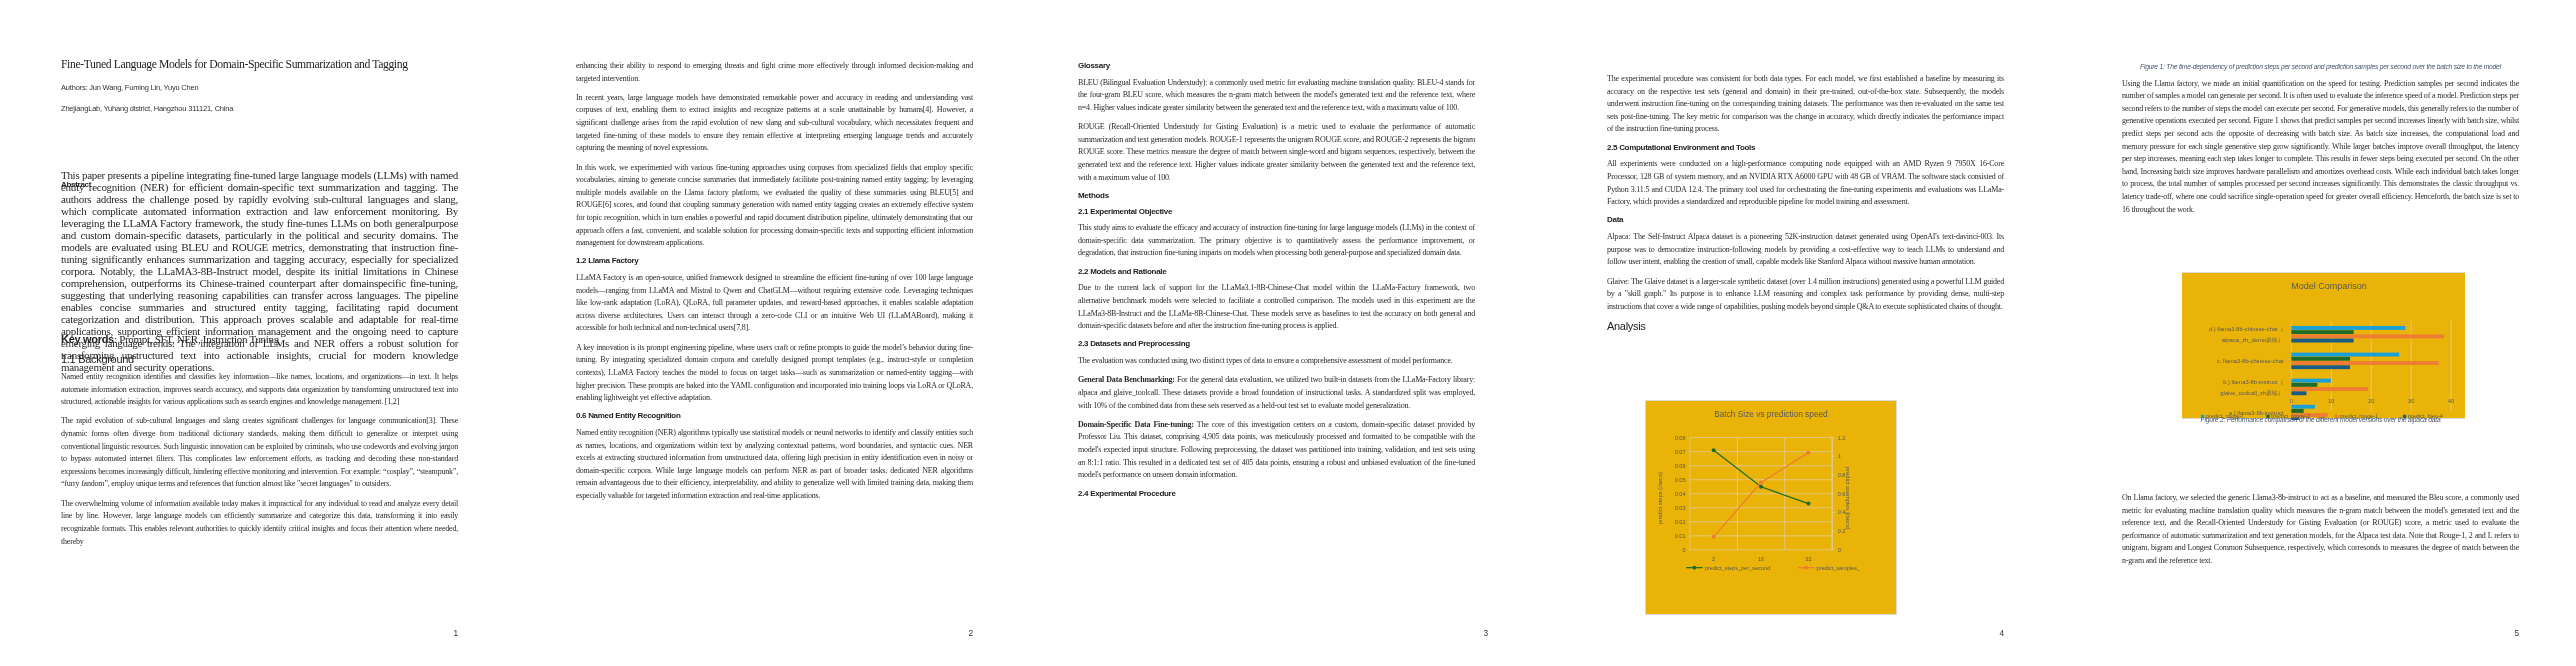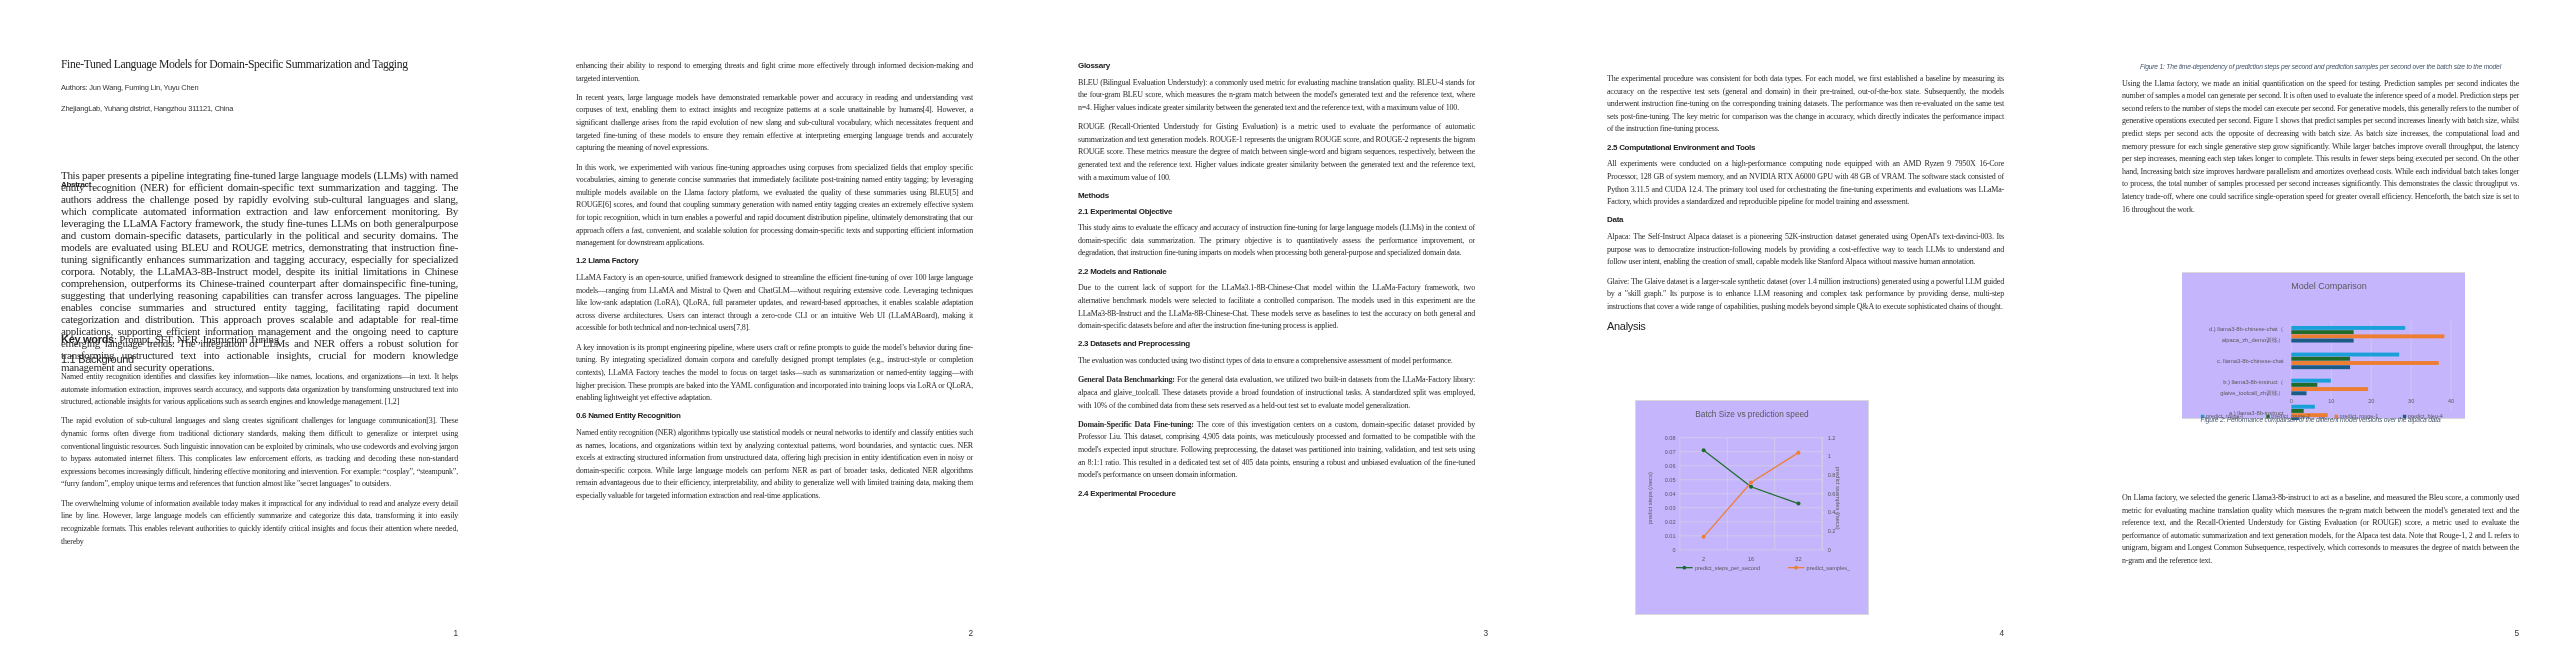--- a/index.html
+++ b/index.html
@@ -16,21 +16,21 @@
     text-align: justify; color: #2a2a2a; margin-bottom: 6.7px; letter-spacing: -0.2px;
   }
   p.abs { font-size: 11px; line-height: 12px; letter-spacing: -0.3px; margin-bottom: 4.4px; }
   h1.title { font-family: "Liberation Serif", serif; font-weight: normal; font-size: 11.7px; color: #1f1f1f; letter-spacing: -0.4px; text-align: right; }
   .meta { font-family: Liberation Sans, sans-serif; font-size: 7.5px; color: #333; letter-spacing: -0.2px; }
   h2 { font-family: "Liberation Sans", sans-serif; font-size: 8px; font-weight: bold; color: #222; letter-spacing: -0.3px; margin-bottom: 6.7px; }
   h2.light { font-weight: normal; font-size: 11px; }
   .kw-label { font-family: "Liberation Sans", sans-serif; font-weight: bold; font-size: 11px; letter-spacing: -0.3px; }
   .kw { font-size: 11px; letter-spacing: -0.3px; }
   .caption { font-family: "Liberation Sans", sans-serif; font-style: italic; font-size: 6.7px; color: #44546a; text-align: center; letter-spacing: -0.2px; line-height: 9px; }
-  .chart-box { position: absolute; border: 0.6px solid #d9d9d9; background: #c4b5fd; }
+  .chart-box { position: absolute; border: 0.6px solid #d9d9d9; background: #eab308; }
   .chart-title { font-family: "Liberation Sans", sans-serif; color: #595959; text-align: center; }
   .tick { font-family: "Liberation Sans", sans-serif; font-size: 10px; fill: #595959; }
   .legend-text { font-family: "Liberation Sans", sans-serif; font-size: 10px; fill: #595959; }
   b.inline { font-weight: bold; }
 </style>
 </head>
 <body>
 
 <div class="strip">
 
@@ -91,21 +91,21 @@
     <div class="page-inner" style="top:73px; left:61px;">
       <p class="body">The experimental procedure was consistent for both data types. For each model, we first established a baseline by measuring its accuracy on the respective test sets (general and domain) in their pre-trained, out-of-the-box state. Subsequently, the models underwent instruction fine-tuning on the corresponding training datasets. The performance was then re-evaluated on the same test sets post-fine-tuning. The key metric for comparison was the change in accuracy, which directly indicates the performance impact of the instruction fine-tuning process.</p>
       <h2>2.5 Computational Environment and Tools</h2>
       <p class="body">All experiments were conducted on a high-performance computing node equipped with an AMD Ryzen 9 7950X 16-Core Processor, 128 GB of system memory, and an NVIDIA RTX A6000 GPU with 48 GB of VRAM. The software stack consisted of Python 3.11.5 and CUDA 12.4. The primary tool used for orchestrating the fine-tuning experiments and evaluations was LLaMa-Factory, which provides a standardized and reproducible pipeline for model training and assessment.</p>
       <h2>Data</h2>
       <p class="body">Alpaca: The Self-Instruct Alpaca dataset is a pioneering 52K-instruction dataset generated using OpenAI's text-davinci-003. Its purpose was to democratize instruction-following models by providing a cost-effective way to teach LLMs to understand and follow user intent, enabling the creation of small, capable models like Stanford Alpaca without massive human annotation.</p>
       <p class="body">Glaive: The Glaive dataset is a larger-scale synthetic dataset (over 1.4 million instructions) generated using a powerful LLM guided by a "skill graph." Its purpose is to enhance LLM reasoning and complex task performance by providing dense, multi-step instructions that cover a wide range of capabilities, pushing models beyond simple Q&amp;A to execute sophisticated chains of thought.</p>
       <h2 class="light">Analysis</h2>
     </div>
 
-    <div class="chart-box" style="left:89px; top:400px; width:234px; height:215px;">
+    <div class="chart-box" style="left:99px; top:400px; width:252px; height:215px;">
       <div class="chart-title" style="position:absolute; top:8.3px; left:0; width:100%; font-size:8.3px;">Batch Size vs prediction speed</div>
       <svg width="214" height="215" style="position:absolute; left:0; top:0;" viewBox="0 0 385 387">
         <g id="c1-grid">
             <line x1="79" x2="335" y1="268" y2="268" stroke="#d9d9d9" stroke-width="1"></line>
             <line x1="79" x2="335" y1="242.75" y2="242.75" stroke="#d9d9d9" stroke-width="1"></line>
             <line x1="79" x2="335" y1="217.5" y2="217.5" stroke="#d9d9d9" stroke-width="1"></line>
             <line x1="79" x2="335" y1="192.25" y2="192.25" stroke="#d9d9d9" stroke-width="1"></line>
             <line x1="79" x2="335" y1="167" y2="167" stroke="#d9d9d9" stroke-width="1"></line>
             <line x1="79" x2="335" y1="141.75" y2="141.75" stroke="#d9d9d9" stroke-width="1"></line>
             <line x1="79" x2="335" y1="116.5" y2="116.5" stroke="#d9d9d9" stroke-width="1"></line>

